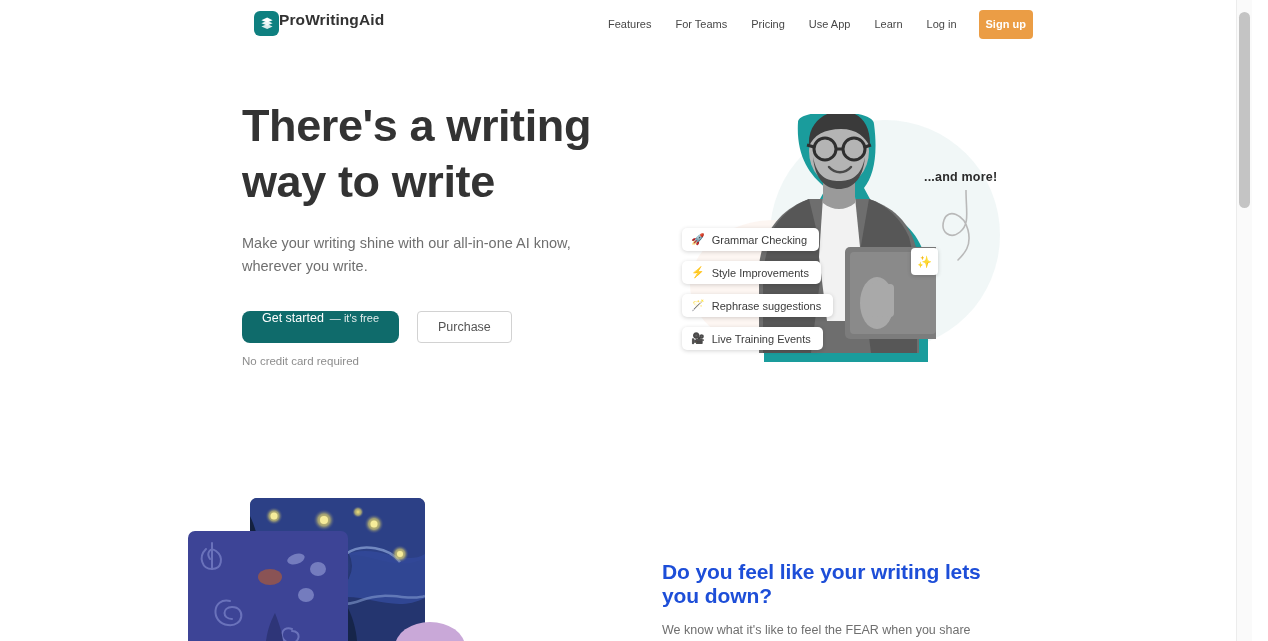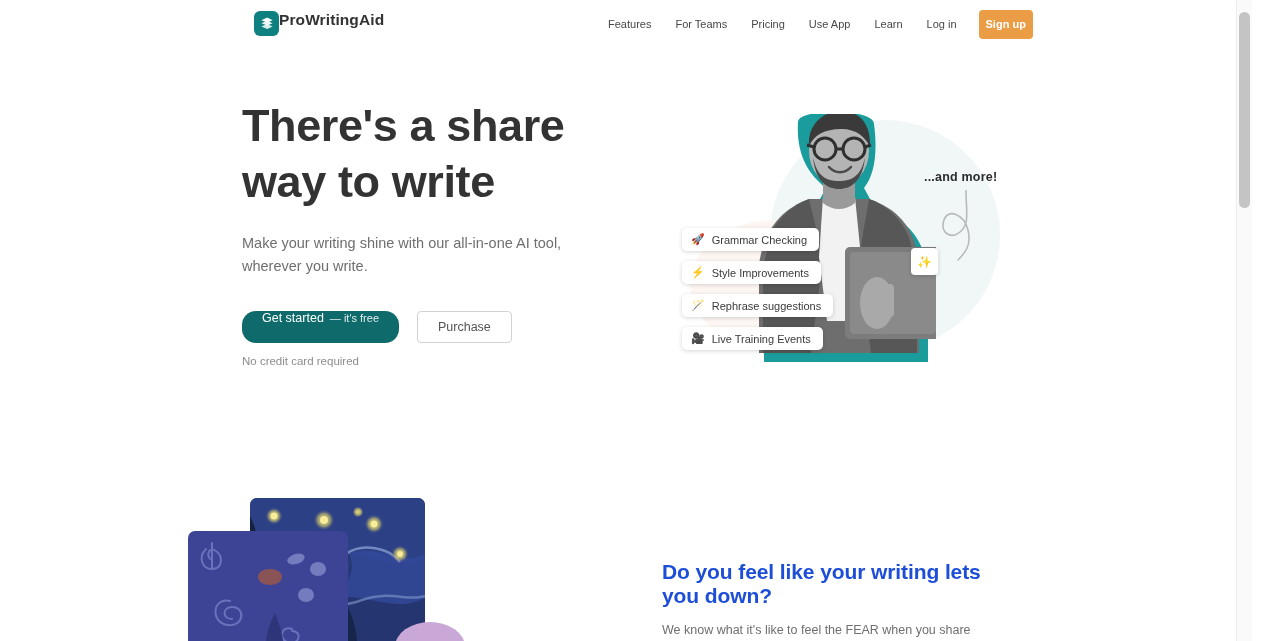--- a/index.html
+++ b/index.html
@@ -50,21 +50,21 @@
   .hero-title {
     font-size:45px; line-height:56px; font-weight:bold;
     color:#333333; letter-spacing:-.4px;
   }
   .hero-sub {
     margin-top:22px; font-size:14.5px; line-height:23px; color:#6f6f6f;
     max-width:330px;
   }
   .cta-row { margin-top:33px; display:flex; align-items:center; gap:18px; }
   .btn-primary {
-    background:#0f6b6b; color:#fff; border:none; border-radius:14px;
+    background:#0f6b6b; color:#fff; border:none; border-radius:8px;
     padding:0 20px; height:32px; display:inline-flex; align-items:baseline; gap:6px;
     font-size:12.5px; font-family:inherit; cursor:pointer; white-space:nowrap;
   }
   .btn-primary .sub { font-size:11px; opacity:.88; }
   .btn-secondary {
     background:#fff; color:#555; border:1px solid #d2d2d2; border-radius:4px;
     padding:12px 20px; height:32px; display:inline-flex; align-items:center;
     font-size:12.5px; font-family:inherit; cursor:pointer; white-space:nowrap;
   }
   .nocard { margin-top:12px; font-size:11.5px; color:#8d8d8d; }
@@ -151,25 +151,25 @@
       <a href="#">Pricing</a>
       <a href="#">Use App</a>
       <a href="#">Learn</a>
       <a href="#">Log in</a>
       <a href="#" class="signup-btn">Sign up</a>
     </nav>
   </div>
 
   <div class="hero-copy">
     <h1 class="hero-title">
-      <span>There's a share</span><br>
+      <span>There's a writing</span><br>
       <span>way to write</span>
     </h1>
 
-    <p class="hero-sub">Make your writing shine with our all-in-one AI tool, wherever you write.</p>
+    <p class="hero-sub">Make your writing shine with our all-in-one AI know, wherever you write.</p>
 
     <div class="cta-row">
       <button class="btn-primary">
         <span>Get started</span>
         <span class="sub">— it's free</span>
       </button>
       <button class="btn-secondary">Purchase</button>
     </div>
 
     <div class="nocard">No credit card required</div>

